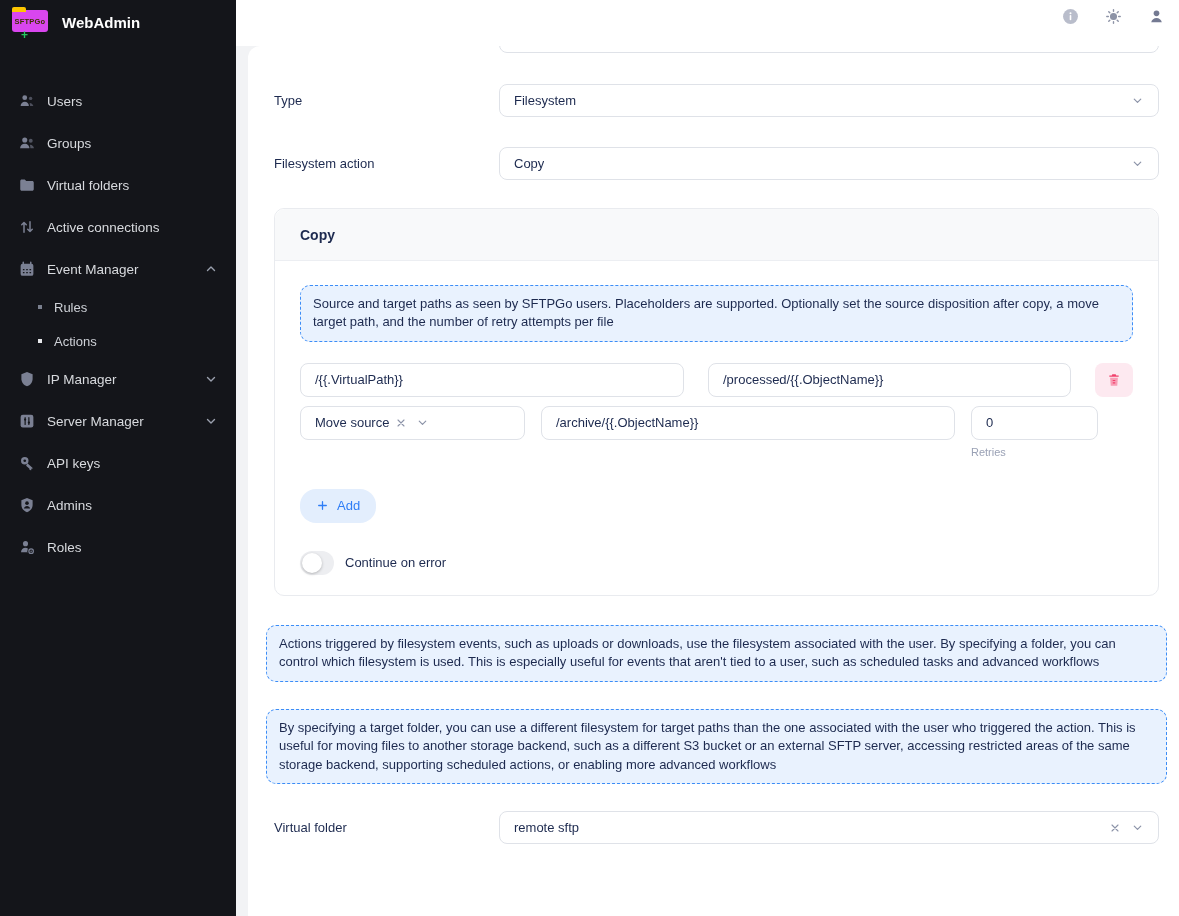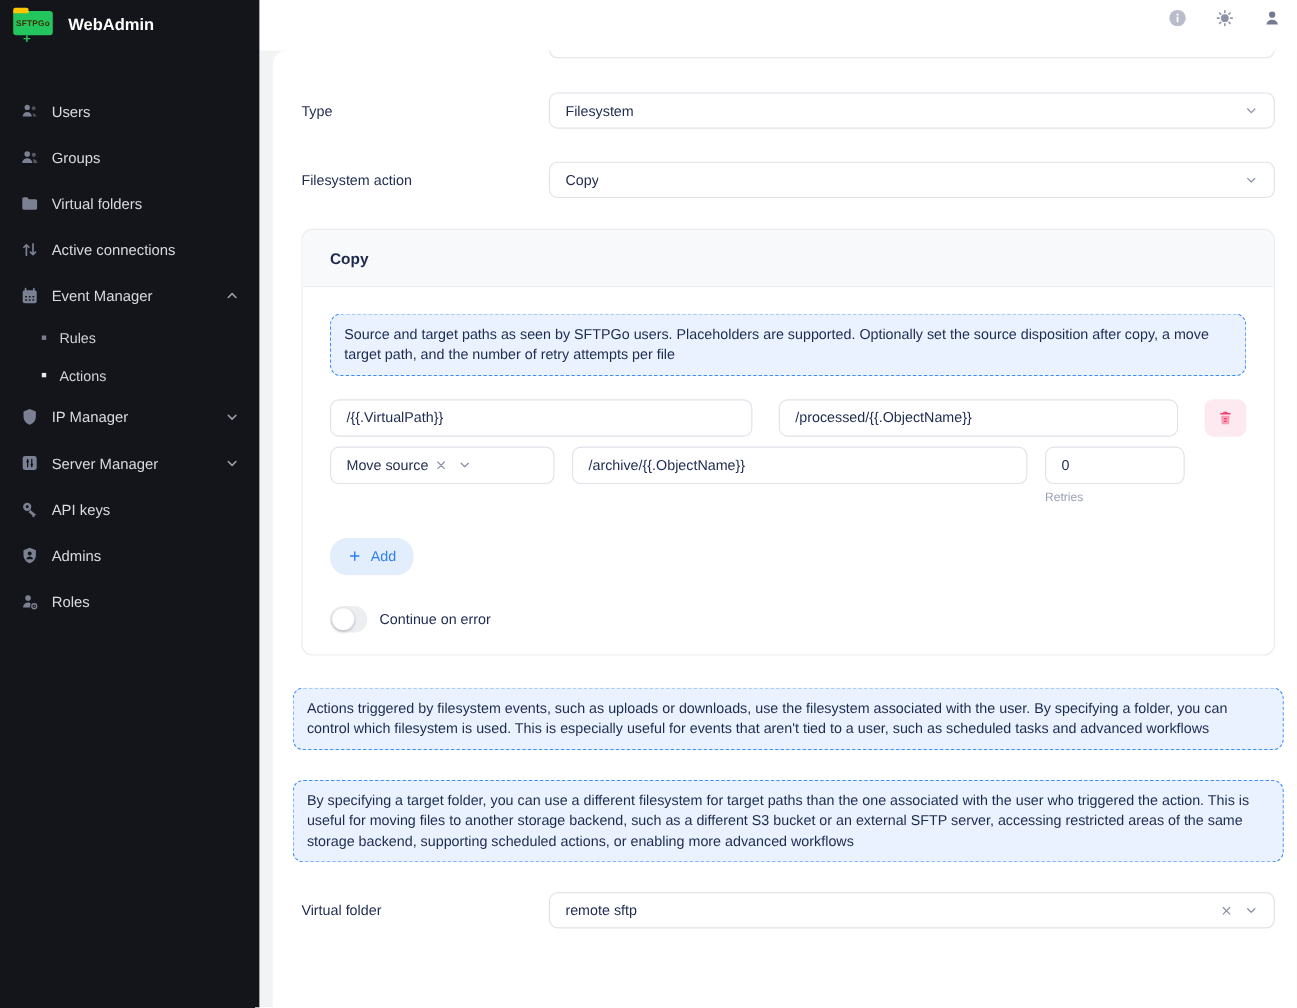--- a/index.html
+++ b/index.html
@@ -12,21 +12,21 @@
   }
   *{box-sizing:border-box; margin:0; padding:0;}
   html,body{width:1179px; height:916px; overflow:hidden;}
   body{font-family:"Liberation Sans","DejaVu Sans",sans-serif; background:#fff; color:var(--text);}
   .app{display:flex; width:1179px; height:916px;}
 
   
   .sidebar{width:236px; flex:none; background:var(--sidebar-bg); color:var(--sidebar-text); display:flex; flex-direction:column;}
   .brand{display:flex; align-items:center; gap:14px; padding:8px 12px; height:44px;}
   .logo{position:relative; width:36px; height:30px;}
-  .logo-folder{position:absolute; left:0; top:3px; width:36px; height:22px; background:#22c55e; border-radius:3px;
+  .logo-folder{position:absolute; left:0; top:3px; width:36px; height:22px; background:#d946ef; border-radius:3px;
     display:flex; align-items:center; justify-content:center; font-size:7.5px; font-weight:700; color:#3d3200; letter-spacing:.2px;}
   .logo-folder::before{content:""; position:absolute; left:0; top:-3px; width:14px; height:5px; background:#fdc600; border-radius:2px 2px 0 0;}
   .logo-plus{position:absolute; left:9px; bottom:-4px; color:#23c55e; font-weight:900; font-size:12px; line-height:1;}
   .brand-name{font-size:15px; font-weight:700; color:#fff;}
   .nav{margin-top:36px;}
   .nav-item{display:flex; align-items:center; gap:11px; height:42px; padding:0 18px; font-size:13.5px; cursor:pointer;}
   .nav-item .nico{width:18px; height:18px; flex:none; display:flex; align-items:center; justify-content:center;}
   .nav-item svg{display:block;}
   .nav-caret{margin-left:auto; display:flex;}
   .nav-sub{display:flex; align-items:center; gap:12px; height:34px; padding:0 18px 0 38px; font-size:13px; color:#cfd2d8; cursor:pointer;}
@@ -61,21 +61,21 @@
   .infobox{border:1.5px dashed var(--info-border); background:var(--info-bg); border-radius:10px;
     padding:9px 12px; font-size:13px; line-height:1.42; color:var(--text);}
   .infobox.wide{margin:29px -8px 0 -8px;}
 
   .prow{display:flex; align-items:center; gap:24px; margin-top:21px;}
   .prow2{display:flex; align-items:flex-start; gap:16px; margin-top:9px;}
   .inp{height:34px; border:1px solid var(--border); border-radius:8px; display:flex; align-items:center;
     padding:0 14px; font-size:13px; color:var(--text); background:#fff;}
   .w-src{width:384px; flex:none;}
   .w-tgt{flex:1; min-width:0;}
-  .w-sel{width:204px; flex:none;}
+  .w-sel{width:225px; flex:none;}
   .w-move{width:414px; flex:none;}
   .w-retry{width:127px;}
   .retry-col{width:127px; flex:none;}
   .help{margin-top:6px; font-size:11px; color:var(--help);}
   .del-btn{width:38px; height:34px; flex:none; background:var(--danger-bg); border:none; border-radius:8px;
     display:flex; align-items:center; justify-content:center; cursor:pointer;}
   .add-btn{margin-top:31px; height:34px; background:var(--accent-bg); color:var(--accent); border:none; border-radius:16px;
     display:inline-flex; align-items:center; gap:8px; padding:0 16px; font-size:13px; font-weight:500; cursor:pointer;}
   .toggle-row{display:flex; align-items:center; gap:11px; margin-top:28px;}
   .toggle{width:34px; height:24px; border-radius:12px; background:#edeef1; position:relative; cursor:pointer; flex:none;}

